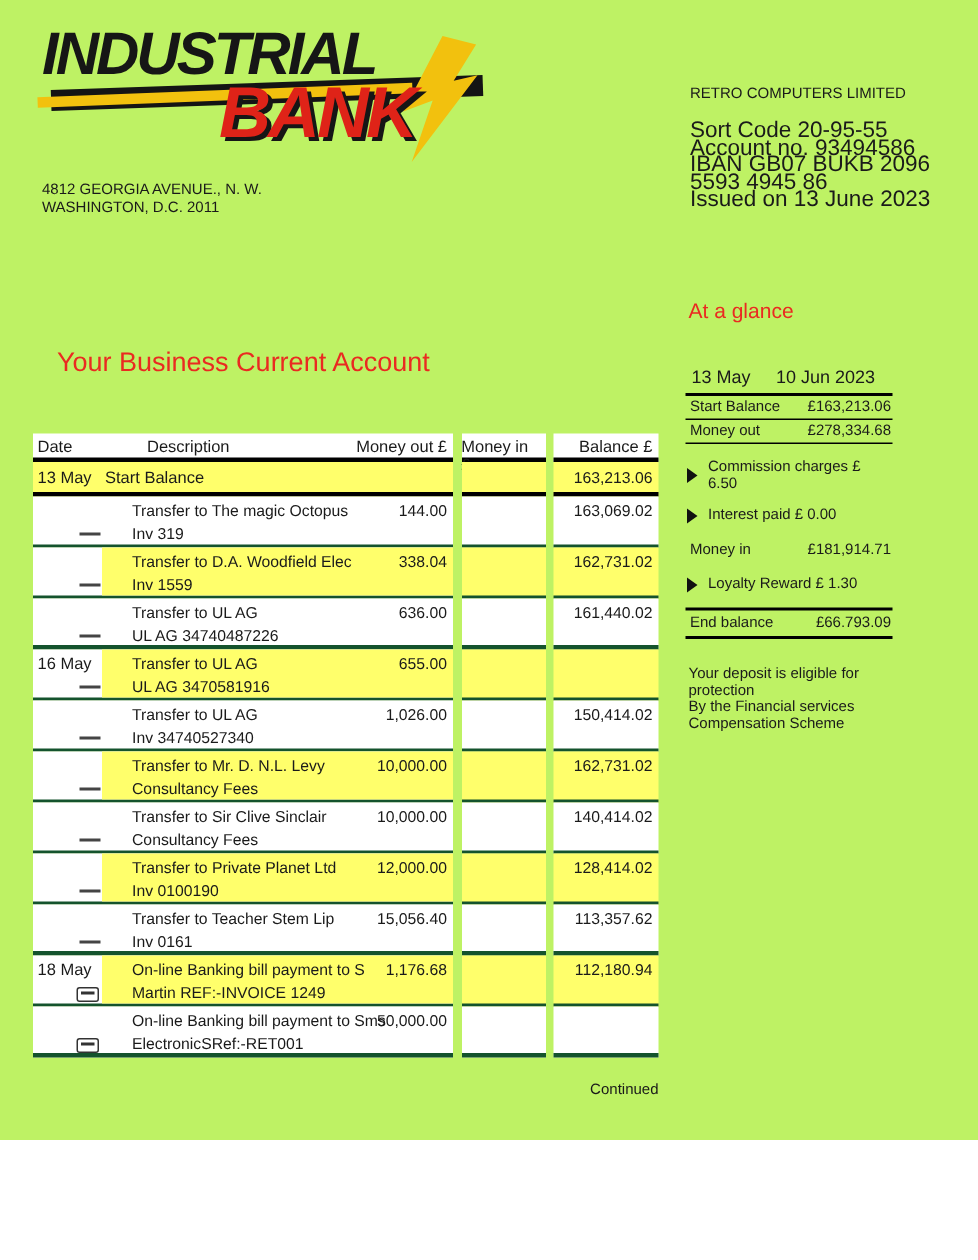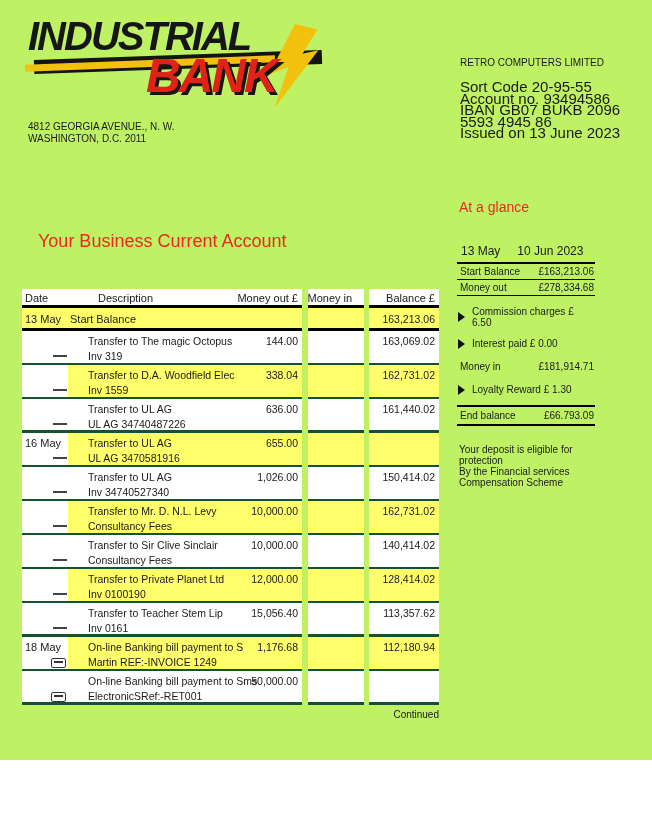--- a/index.html
+++ b/index.html
@@ -59,21 +59,21 @@
   .trow .date{position:absolute;left:3px;top:4px;font-size:11px;z-index:2;}
   .trow .desc{position:absolute;left:66px;top:4px;z-index:2;white-space:nowrap;}
   .trow .amt{position:absolute;right:4px;top:4px;z-index:2;}
   .trow .detail{position:absolute;left:66px;top:19px;z-index:2;white-space:nowrap;}
   .ic{position:absolute;z-index:2;}
   .ic-dash{left:31px;top:24px;width:14px;height:2px;background:#444;}
   .ic-card{left:29px;top:21px;width:13px;height:8px;border:1px solid #333;border-radius:2px;background:#fff;}
   .ic-card::after{content:'';position:absolute;left:2px;right:2px;top:2px;height:2px;background:#333;}
   .bal{position:absolute;right:4px;top:4px;}
   .thick{border-bottom-width:3px !important;}
-  .continued{margin-left:347px;width:70px;text-align:right;font-size:10px;padding:4px 4px 0 0;}
+  .continued{margin-left:347px;width:70px;text-align:right;font-size:10px;padding:16px 4px 0 0;}
 </style>
 </head>
 <body>
 
 <div class="page">
 
   <div class="logo">
     <div class="logo-band"></div>
     <div class="logo-stripe"></div>
     <svg class="logo-bolt" viewBox="0 0 60 90">

